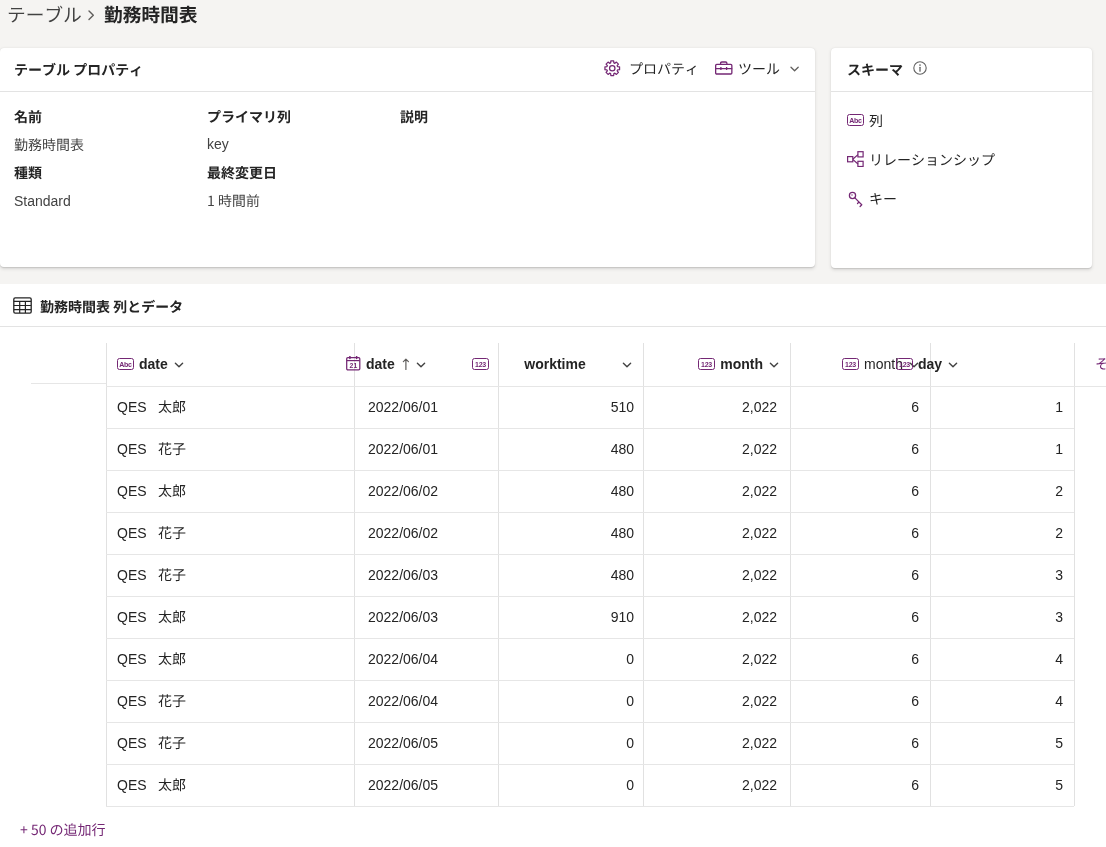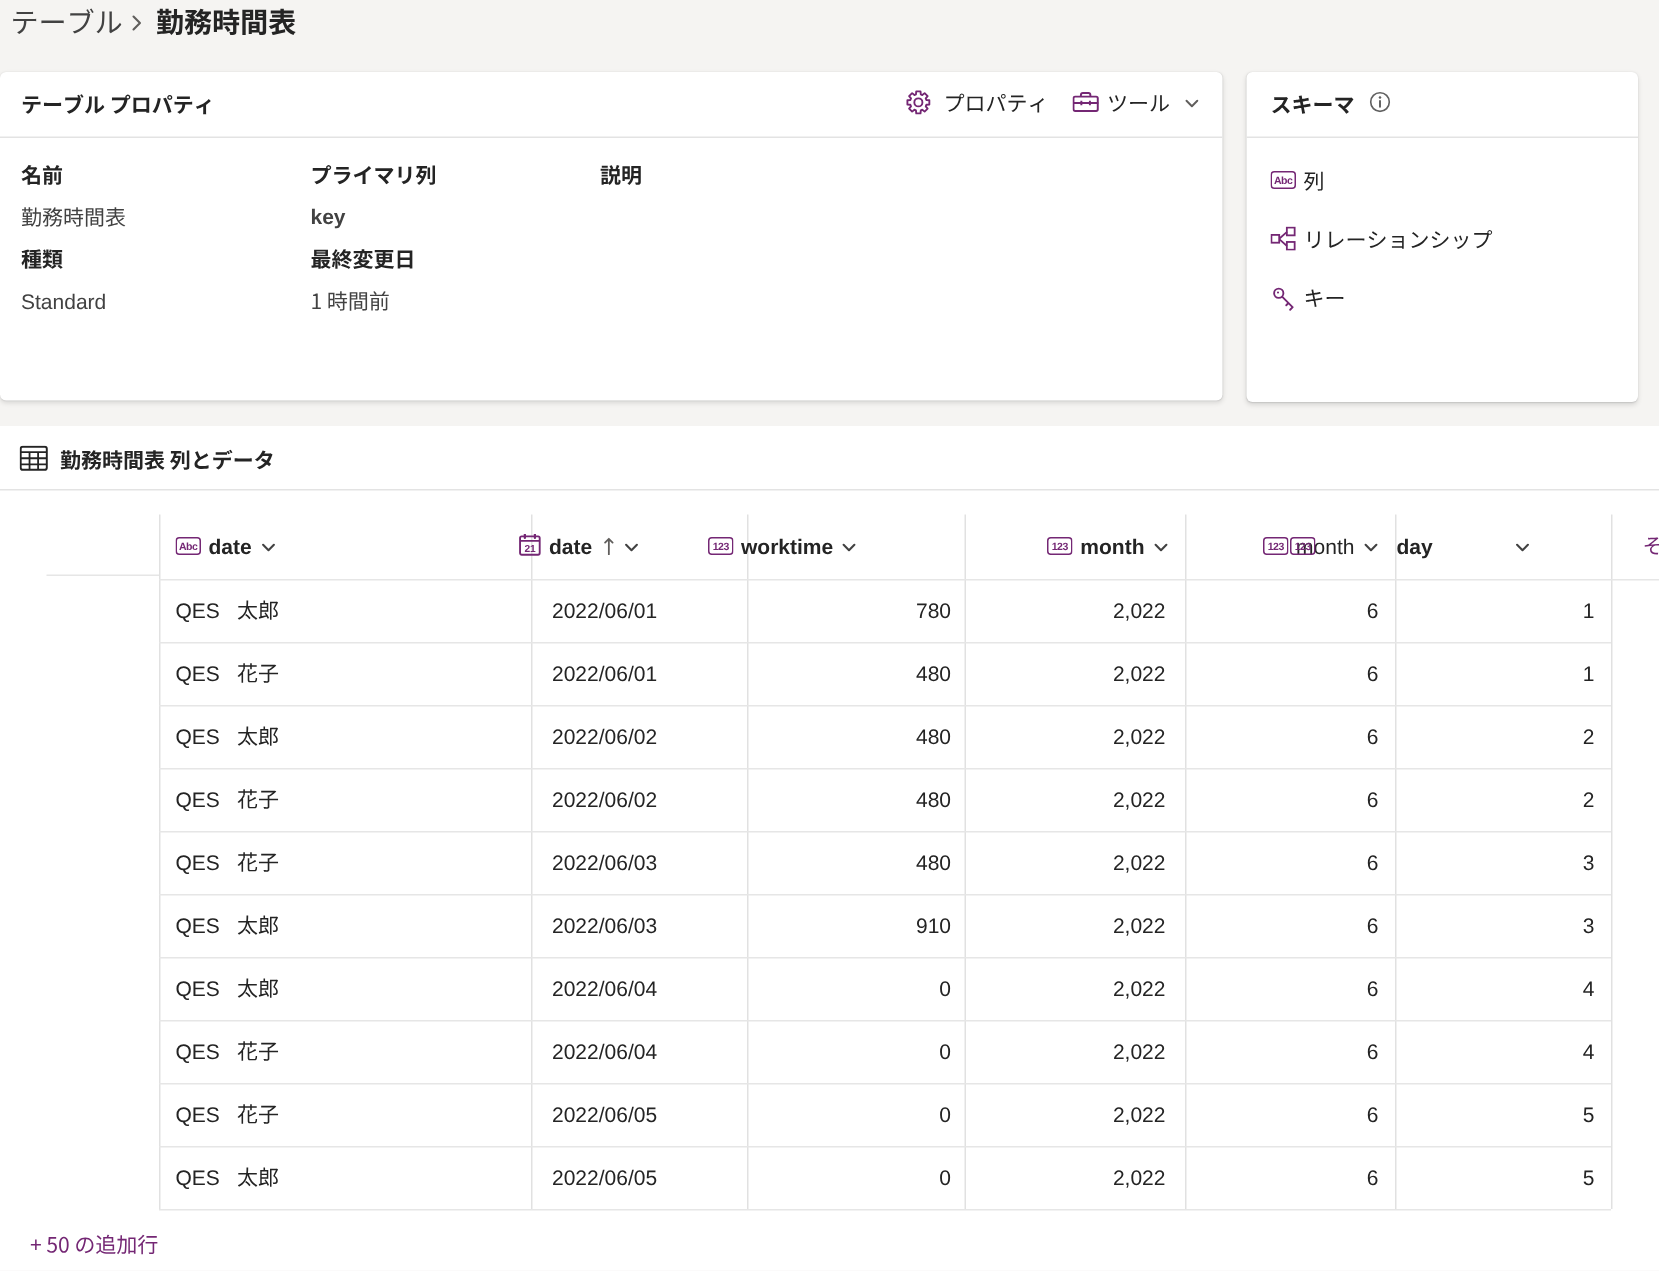--- a/index.html
+++ b/index.html
@@ -145,21 +145,21 @@
   </svg>
 <div style="position:absolute;left:14px;top:193.7px;font-size:14px;font-weight:400;color:#424242;line-height:14px;white-space:pre;">Standard</div>
 <svg class="t" style="left:207px;top:107.5px;fill:#242424" width="84" height="18.2" viewBox="0 -1000 6000 1300">
     <use href="#j14" xlink:href="#j14" x="0"></use>
     <use href="#j32" xlink:href="#j32" x="1000"></use>
     <use href="#j33" xlink:href="#j33" x="2000"></use>
     <use href="#j34" xlink:href="#j34" x="3000"></use>
     <use href="#j35" xlink:href="#j35" x="4000"></use>
     <use href="#j36" xlink:href="#j36" x="5000"></use>
   </svg>
-<div style="position:absolute;left:207px;top:137.4px;font-size:14px;font-weight:700;color:#424242;line-height:14px;white-space:pre;">key</div>
+<div style="position:absolute;left:207px;top:137.4px;font-size:14px;font-weight:400;color:#424242;line-height:14px;white-space:pre;">key</div>
 <svg class="t" style="left:207px;top:163.5px;fill:#242424" width="70" height="18.2" viewBox="0 -1000 5000 1300">
     <use href="#j37" xlink:href="#j37" x="0"></use>
     <use href="#j38" xlink:href="#j38" x="1000"></use>
     <use href="#j39" xlink:href="#j39" x="2000"></use>
     <use href="#j40" xlink:href="#j40" x="3000"></use>
     <use href="#j41" xlink:href="#j41" x="4000"></use>
   </svg>
 <svg class="t" style="left:207px;top:191.5px;fill:#424242" width="52.91" height="18.2" viewBox="0 -1000 3779 1300">
     <use href="#j42" xlink:href="#j42" x="0"></use>
     <use href="#j27" xlink:href="#j27" x="779"></use>
@@ -263,58 +263,58 @@
 <div class="cell" style="left:346px;top:343px;height:42px"><svg width="15" height="15" viewBox="0 0 15 15" style="margin-right:5px;margin-top:-1px">
       <rect x="0.7" y="1.6" width="13.1" height="12.2" rx="1.1" fill="none" stroke="#742774" stroke-width="1.25"></rect>
       <path d="M0.9 4.6 H13.6" stroke="#742774" stroke-width="1.2"></path>
       <path d="M3.9 0.3 V2.6 M10.6 0.3 V2.6" stroke="#742774" stroke-width="1.5" stroke-linecap="round"></path>
       <text x="7.4" y="11.9" font-size="6.8" font-weight="bold" fill="#742774" text-anchor="middle" font-family="Liberation Sans,sans-serif">21</text>
     </svg><span style="font-weight:700">date</span><svg width="8" height="12" viewBox="0 0 8 12" style="margin-left:7px">
       <path d="M3.9 11.6 V1.3 M1.4 3.7 L3.9 1.2 L6.4 3.7" fill="none" stroke="#605e5c" stroke-width="1.2" stroke-linecap="round" stroke-linejoin="round"></path>
     </svg><svg width="10" height="6" viewBox="0 0 9.2 6" style="margin-left:6px;margin-top:2px">
       <path d="M1 1.2 L4.6 4.8 L8.2 1.2" fill="none" stroke="#424242" stroke-width="1.4" stroke-linecap="round" stroke-linejoin="round"></path>
     </svg></div>
-<div class="cell" style="left:472px;top:343px;width:160px;height:42px;justify-content:flex-start"><svg width="17" height="12" viewBox="0 0 17 12" style="margin-right:5px">
+<div class="cell" style="left:472px;top:343px;width:160px;height:42px;justify-content:space-between"><svg width="17" height="12" viewBox="0 0 17 12" style="margin-right:5px">
       <rect x="0.5" y="0.5" width="16" height="11" rx="2" fill="none" stroke="#742774"></rect>
       <text x="8.5" y="8.8" font-size="7" font-weight="bold" fill="#742774" text-anchor="middle" font-family="Liberation Sans,sans-serif" letter-spacing="-0.3">123</text>
     </svg><span style="font-weight:700">worktime</span><svg width="10" height="6" viewBox="0 0 9.2 6" style="margin-left:6px;margin-top:2px">
       <path d="M1 1.2 L4.6 4.8 L8.2 1.2" fill="none" stroke="#424242" stroke-width="1.4" stroke-linecap="round" stroke-linejoin="round"></path>
     </svg></div>
 <div class="cell" style="left:619px;top:343px;width:160px;height:42px;justify-content:flex-end"><svg width="17" height="12" viewBox="0 0 17 12" style="margin-right:5px">
       <rect x="0.5" y="0.5" width="16" height="11" rx="2" fill="none" stroke="#742774"></rect>
       <text x="8.5" y="8.8" font-size="7" font-weight="bold" fill="#742774" text-anchor="middle" font-family="Liberation Sans,sans-serif" letter-spacing="-0.3">123</text>
     </svg><span style="font-weight:700">month</span><svg width="10" height="6" viewBox="0 0 9.2 6" style="margin-left:6px;margin-top:2px">
       <path d="M1 1.2 L4.6 4.8 L8.2 1.2" fill="none" stroke="#424242" stroke-width="1.4" stroke-linecap="round" stroke-linejoin="round"></path>
     </svg></div>
 <div class="cell" style="left:759px;top:343px;width:160px;height:42px;justify-content:flex-end"><svg width="17" height="12" viewBox="0 0 17 12" style="margin-right:5px">
       <rect x="0.5" y="0.5" width="16" height="11" rx="2" fill="none" stroke="#742774"></rect>
       <text x="8.5" y="8.8" font-size="7" font-weight="bold" fill="#742774" text-anchor="middle" font-family="Liberation Sans,sans-serif" letter-spacing="-0.3">123</text>
     </svg><span style="font-weight:400">month</span><svg width="10" height="6" viewBox="0 0 9.2 6" style="margin-left:6px;margin-top:2px">
       <path d="M1 1.2 L4.6 4.8 L8.2 1.2" fill="none" stroke="#424242" stroke-width="1.4" stroke-linecap="round" stroke-linejoin="round"></path>
     </svg></div>
-<div class="cell" style="left:860px;top:343px;width:160px;height:42px;justify-content:space-between"><svg width="17" height="12" viewBox="0 0 17 12" style="margin-right:5px">
+<div class="cell" style="left:896px;top:343px;width:160px;height:42px;justify-content:flex-start"><svg width="17" height="12" viewBox="0 0 17 12" style="margin-right:5px">
       <rect x="0.5" y="0.5" width="16" height="11" rx="2" fill="none" stroke="#742774"></rect>
       <text x="8.5" y="8.8" font-size="7" font-weight="bold" fill="#742774" text-anchor="middle" font-family="Liberation Sans,sans-serif" letter-spacing="-0.3">123</text>
     </svg><span style="font-weight:700">day</span><svg width="10" height="6" viewBox="0 0 9.2 6" style="margin-left:6px;margin-top:2px">
       <path d="M1 1.2 L4.6 4.8 L8.2 1.2" fill="none" stroke="#424242" stroke-width="1.4" stroke-linecap="round" stroke-linejoin="round"></path>
     </svg></div>
 <svg class="t" style="left:1095px;top:355.3px;fill:#742774" width="70" height="18.2" viewBox="0 -1000 5000 1300">
     <use href="#j60" xlink:href="#j60" x="0"></use>
     <use href="#j61" xlink:href="#j61" x="1000"></use>
     <use href="#j62" xlink:href="#j62" x="2000"></use>
     <use href="#j61" xlink:href="#j61" x="3000"></use>
     <use href="#j49" xlink:href="#j49" x="4000"></use>
   </svg>
 <div class="cell" style="left:117px;top:385.5px;height:42px">QES</div>
 <svg class="t" style="left:158px;top:397.7px;fill:#242424" width="28" height="18.2" viewBox="0 -1000 2000 1300">
     <use href="#j63" xlink:href="#j63" x="0"></use>
     <use href="#j64" xlink:href="#j64" x="1000"></use>
   </svg>
 <div class="cell" style="left:368px;top:385.5px;height:42px">2022/06/01</div>
-<div class="cell" style="left:514px;top:385.5px;width:120px;height:42px;justify-content:flex-end">780</div>
+<div class="cell" style="left:514px;top:385.5px;width:120px;height:42px;justify-content:flex-end">510</div>
 <div class="cell" style="left:657px;top:385.5px;width:120px;height:42px;justify-content:flex-end">2,022</div>
 <div class="cell" style="left:799px;top:385.5px;width:120px;height:42px;justify-content:flex-end">6</div>
 <div class="cell" style="left:943px;top:385.5px;width:120px;height:42px;justify-content:flex-end">1</div>
 <div class="cell" style="left:117px;top:427.5px;height:42px">QES</div>
 <svg class="t" style="left:158px;top:439.7px;fill:#242424" width="28" height="18.2" viewBox="0 -1000 2000 1300">
     <use href="#j65" xlink:href="#j65" x="0"></use>
     <use href="#j66" xlink:href="#j66" x="1000"></use>
   </svg>
 <div class="cell" style="left:368px;top:427.5px;height:42px">2022/06/01</div>
 <div class="cell" style="left:514px;top:427.5px;width:120px;height:42px;justify-content:flex-end">480</div>

